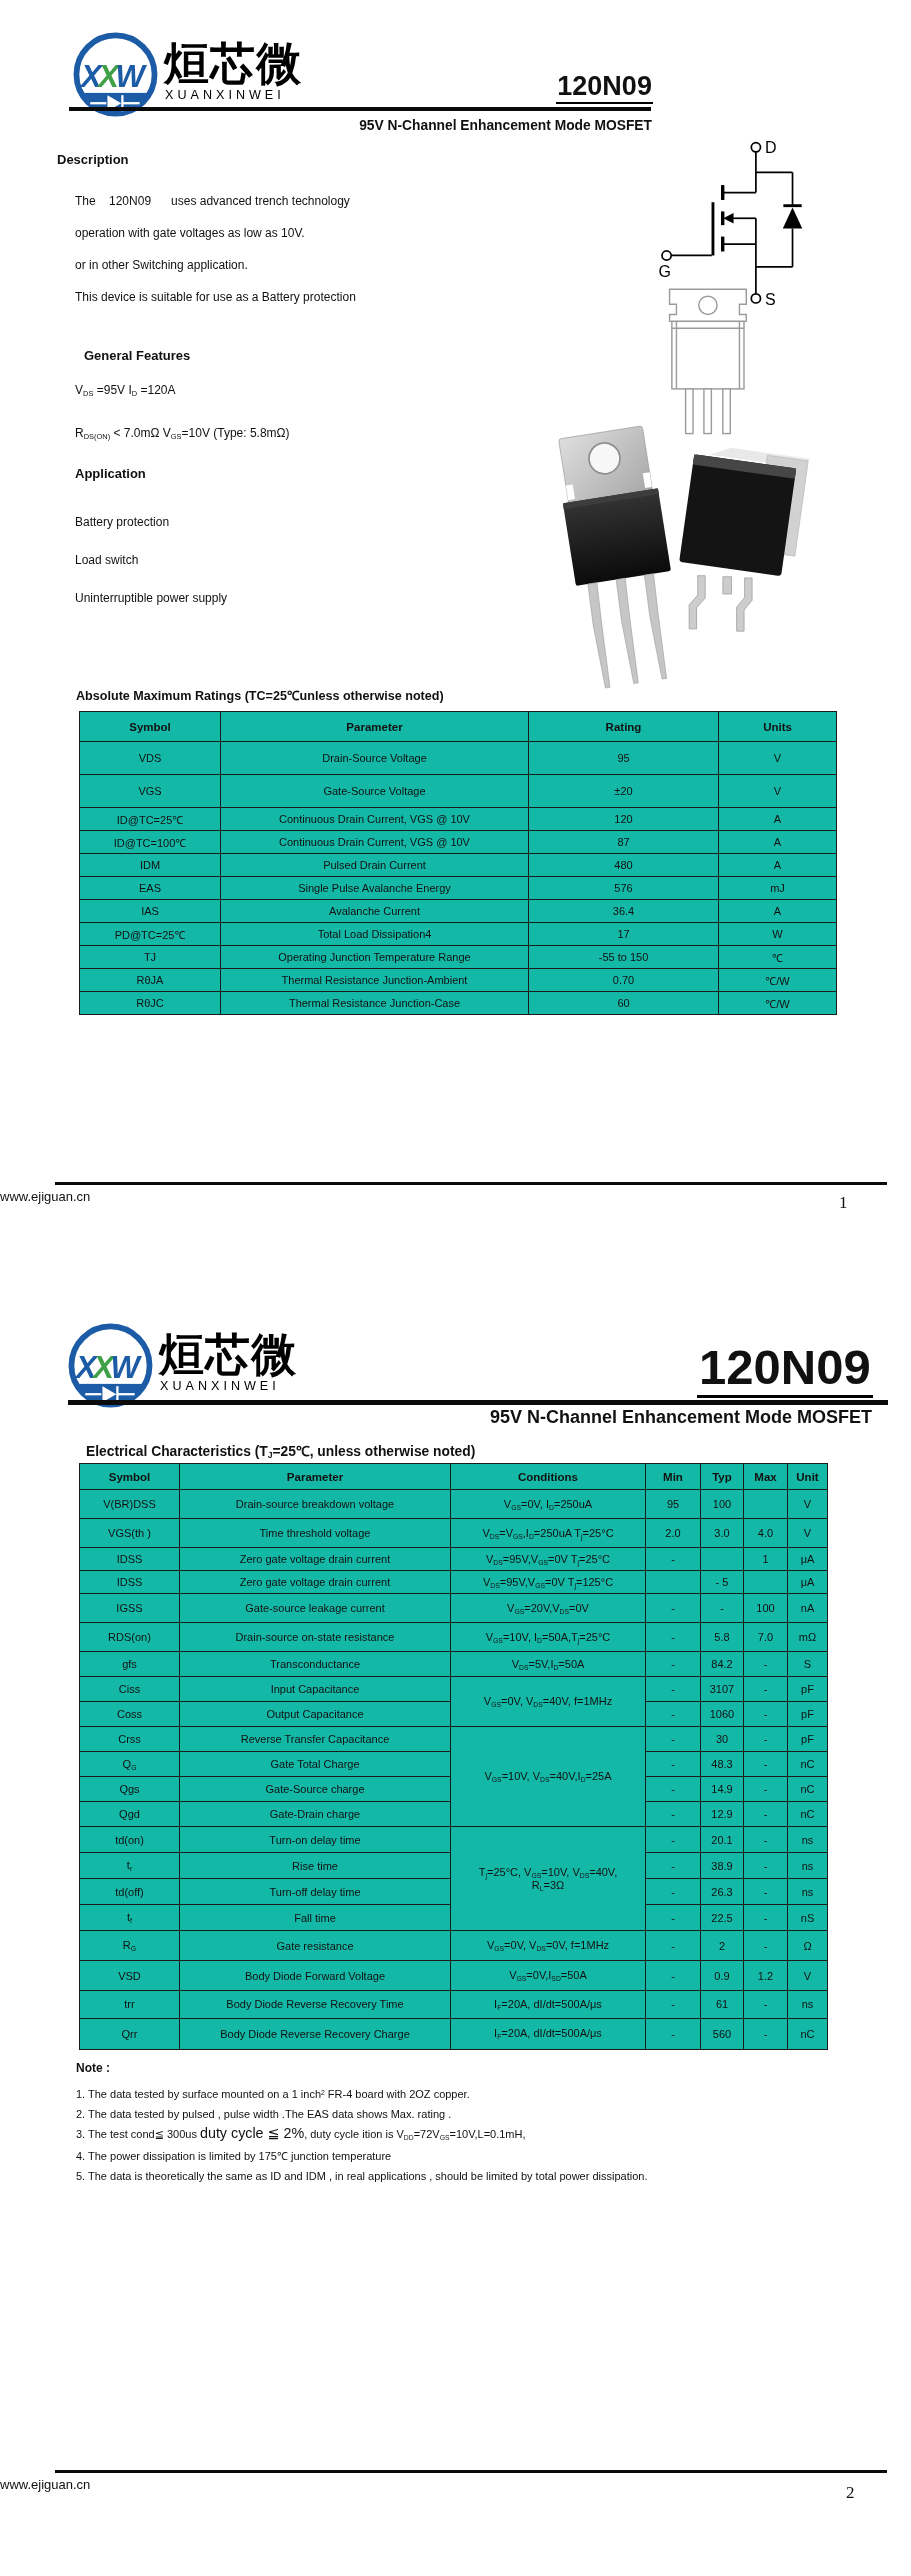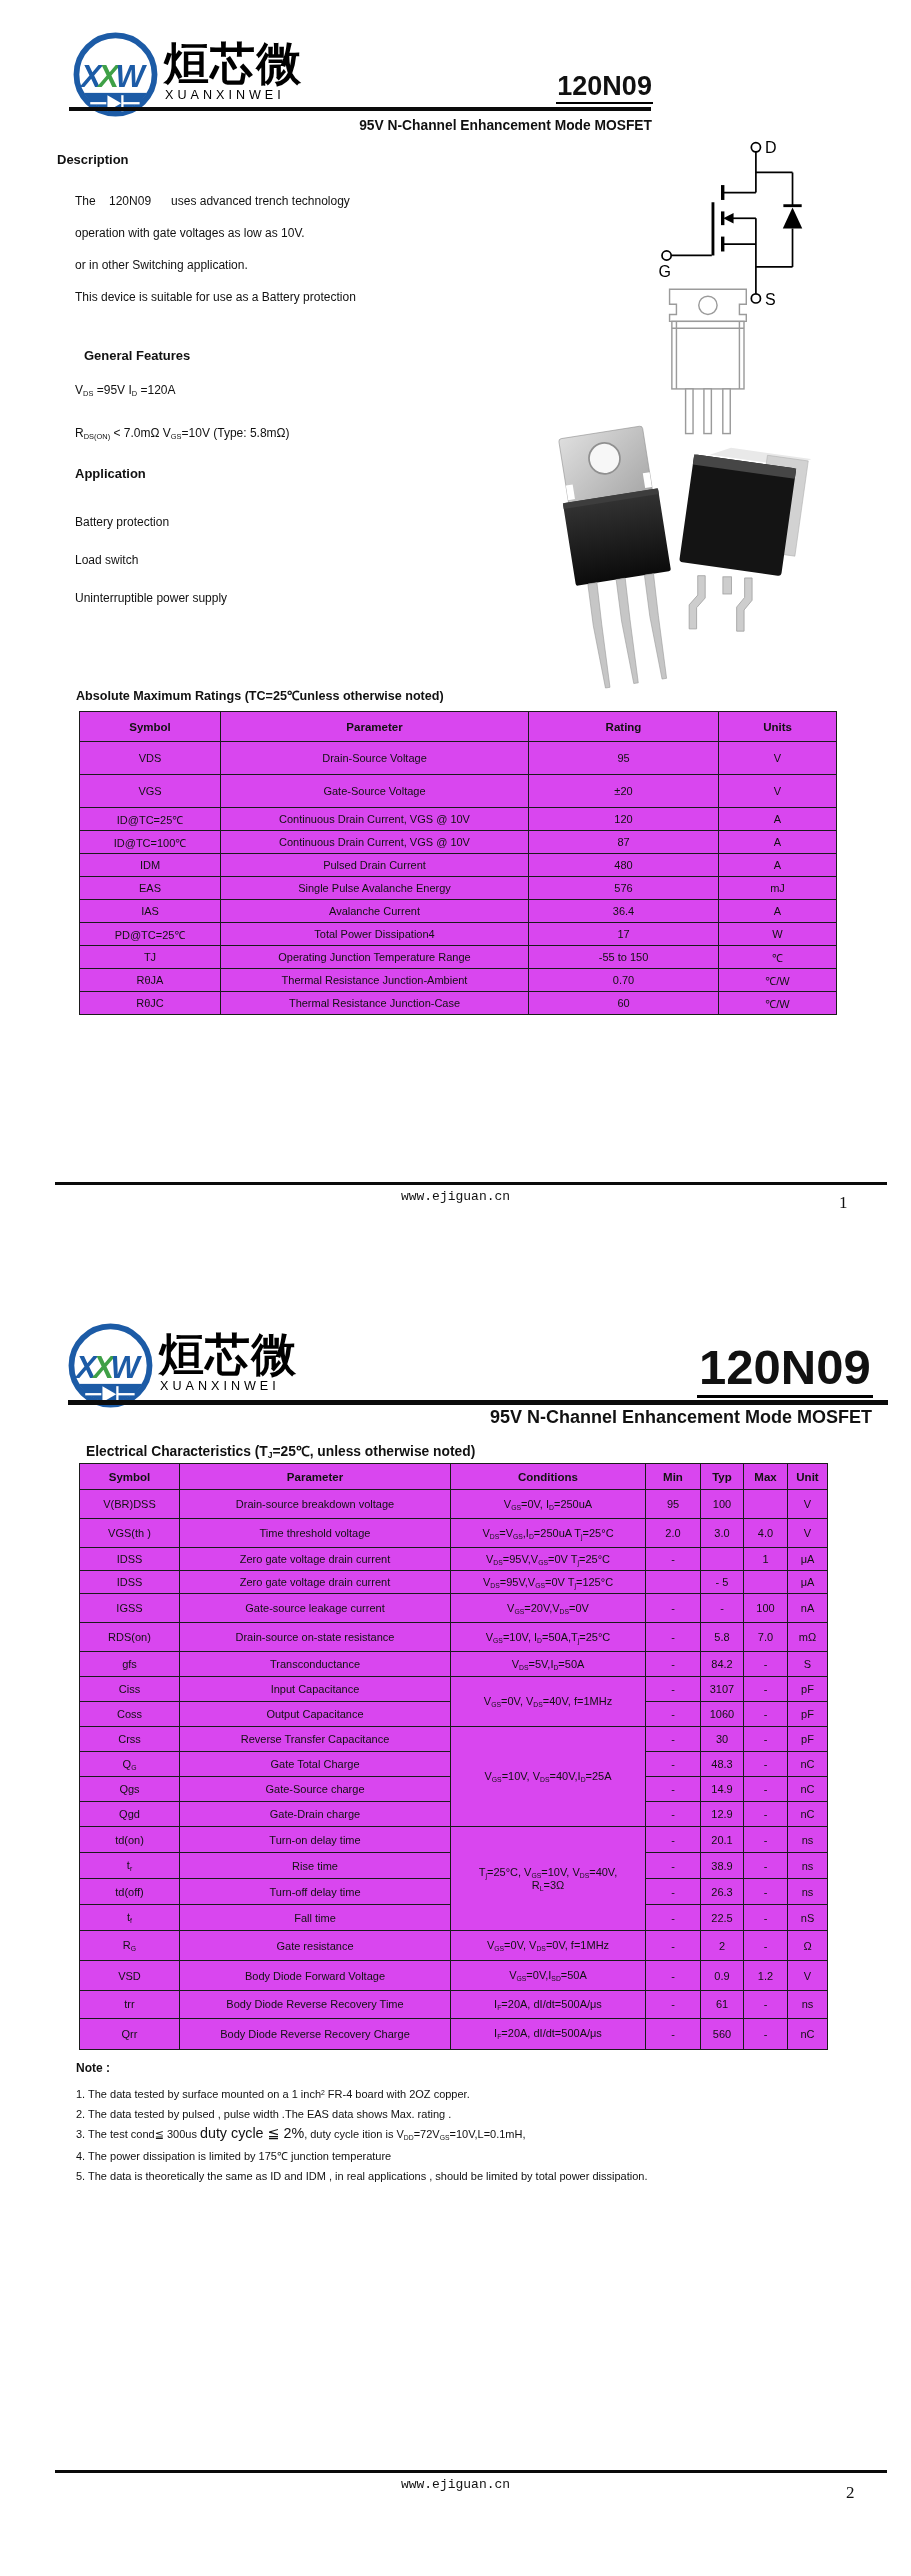--- a/index.html
+++ b/index.html
@@ -25,37 +25,37 @@
   .subtitle{position:absolute;font-weight:bold;text-align:right}
   .sub1{font-size:13.8px}
   .sub2{font-size:18px}
 
   .h-section{position:absolute;font-weight:bold;font-size:13px}
   .desc-line{white-space:pre-wrap;font-size:12px;line-height:32px}
   .feat-line{position:absolute;font-size:12px}
   .app-item{font-size:12px;line-height:38px}
 
   
-  table.t{border-collapse:collapse;table-layout:fixed;position:absolute;background:#d946ef}
+  table.t{border-collapse:collapse;table-layout:fixed;position:absolute;background:#14b8a6}
   table.t td,table.t th{border:1.1px solid #1b1b1b;text-align:center;vertical-align:middle;
        padding:0 2.3px;font-size:11px;overflow:hidden}
   table.t th{font-weight:bold;font-size:11.5px}
   .t2 .cond{white-space:pre-line}
   tr.hh{height:30px} tr.h46{height:26px} tr.h58{height:33px} tr.h40{height:23px}
   tr.h50{height:29px} tr.h44{height:25px} tr.h46b{height:26px} tr.h52{height:30px}
   tr.h48{height:27.5px} tr.h54{height:31px}
 
   
   .note-head{position:absolute;font-weight:bold;font-size:12px}
   .note-line{font-size:11px;line-height:19.5px}
   .note-line .big{font-size:14.3px}
 
   
-  .furl{position:absolute;left:0;width:911px;text-align:center;
-        font-family:Liberation Mono, monospace;font-size:13px}
+  .furl{position:absolute;left:0;width:911px;
+        font-family:Liberation Sans, sans-serif;font-size:13px}
   .fpage{position:absolute;font-family:"Liberation Serif",serif;font-size:17px}
 </style>
 </head>
 <body>
 
 <div class="sheet">
 
   <div class="logo" style="left:73px;top:29px">
     <svg class="abs" style="left:0;top:3.4px" width="85" height="85" viewBox="0 0 148 148">
       <defs>
@@ -241,21 +241,21 @@
           <td>mJ</td>
         </tr>
     <tr class="h40">
           <td>IAS</td>
           <td>Avalanche Current</td>
           <td>36.4</td>
           <td>A</td>
         </tr>
     <tr class="h40">
           <td>PD@TC=25℃</td>
-          <td>Total Power Dissipation4</td>
+          <td>Total Load Dissipation4</td>
           <td>17</td>
           <td>W</td>
         </tr>
     <tr class="h40">
           <td>TJ</td>
           <td>Operating Junction Temperature Range</td>
           <td>-55 to 150</td>
           <td>℃</td>
         </tr>
     <tr class="h40">

